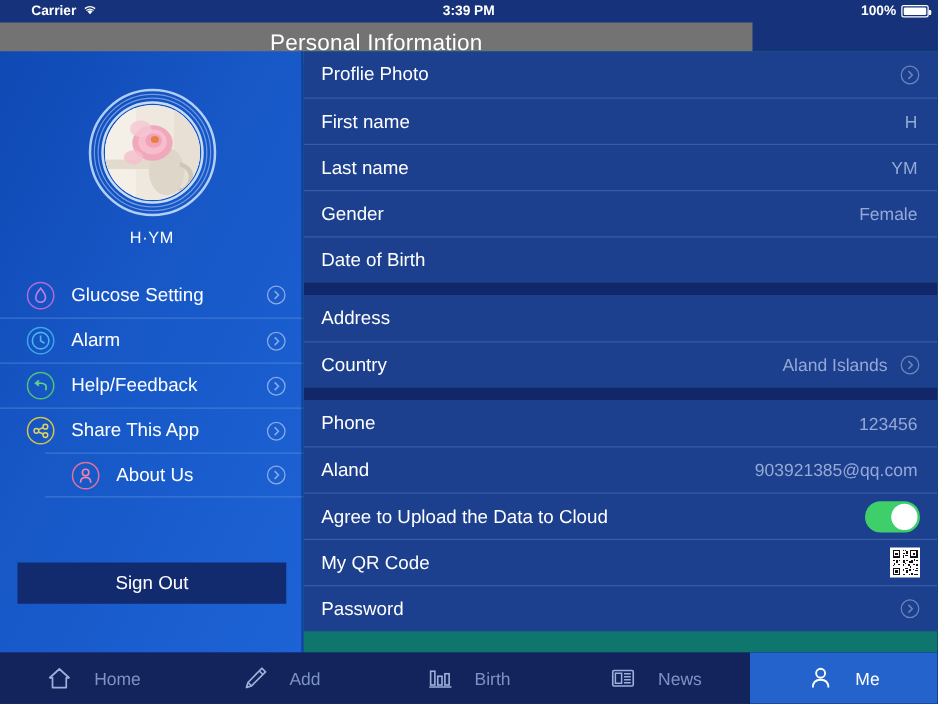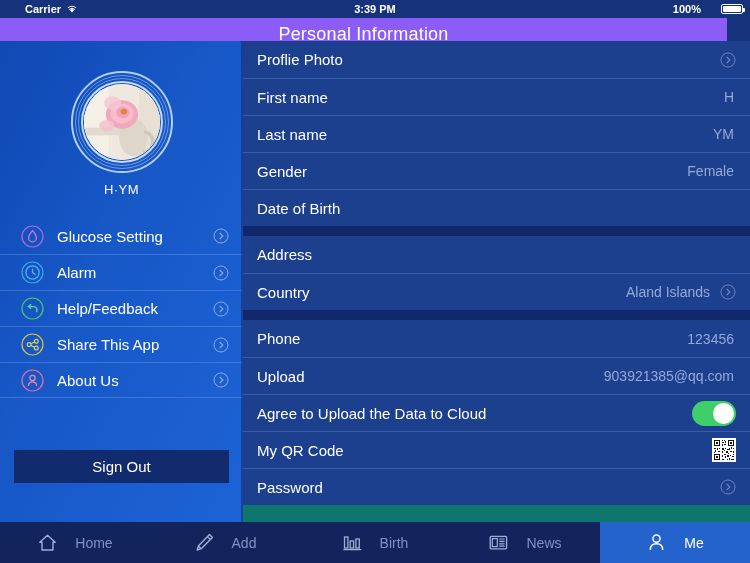--- a/index.html
+++ b/index.html
@@ -41,21 +41,21 @@
   .sb-center {
     position: absolute;
     left: 0; right: 0;
     text-align: center;
   }
   .sb-right {
     position: absolute;
     right: 7px;
     display: flex;
     align-items: center;
-    gap: 20px;
+    gap: 4px;
   }
   .wifi-icon { display: block; }
   .battery {
     width: 22px; height: 10px;
     border: 1px solid #ffffff;
     border-radius: 2px;
     position: relative;
     padding: 1px;
   }
   .battery::after {
@@ -70,22 +70,22 @@
     display: block;
     height: 100%;
     background: #ffffff;
     border-radius: 1px;
   }
 
   
   .navtitle {
     position: absolute;
     top: 18px; left: 0;
-    width: 727px; height: 33px;
-    background: #8b5cf6;
+    width: 602px; height: 33px;
+    background: #737373;
     color: #ffffff;
     font-size: 18px;
     display: flex;
     align-items: center;
     justify-content: center;
     letter-spacing: 0.2px;
   }
 
   
   .sidebar {
@@ -153,21 +153,21 @@
   }
   .menu-item {
     position: relative;
     height: 36px;
     display: flex;
     align-items: center;
     padding: 0 14px 0 20px;
     cursor: pointer;
   }
   .menu-item + .menu-item { border-top: 1px solid rgba(120, 165, 235, 0.38); }
-  .menu-item:last-child { border-bottom: 1px solid rgba(120, 165, 235, 0.38); }
+  .menu-item:last-child { border-bottom: 1px solid rgba(120, 165, 235, 0.38); margin-left: 36px; }
   .mi-icon {
     width: 24px; height: 24px;
     flex: 0 0 24px;
     display: flex;
     align-items: center;
     justify-content: center;
   }
   .mi-icon svg { display: block; }
   .mi-label {
     flex: 1;
@@ -477,21 +477,21 @@
     </div>
 
     <div class="gap"></div>
 
     <div class="section">
       <div class="row">
         <span class="row-label">Phone</span>
         <span class="row-value">123456</span>
       </div>
       <div class="row">
-        <span class="row-label">Upload</span>
+        <span class="row-label">Aland</span>
         <span class="row-value">903921385@qq.com</span>
       </div>
       <div class="row">
         <span class="row-label">Agree to Upload the Data to Cloud</span>
         <span class="toggle">
             <i></i>
           </span>
       </div>
       <div class="row">
         <span class="row-label">My QR Code</span>

